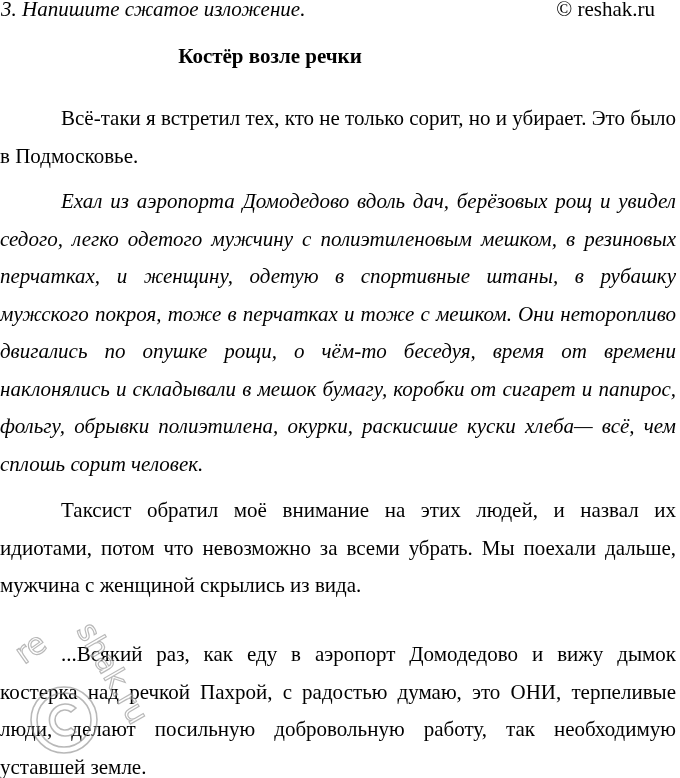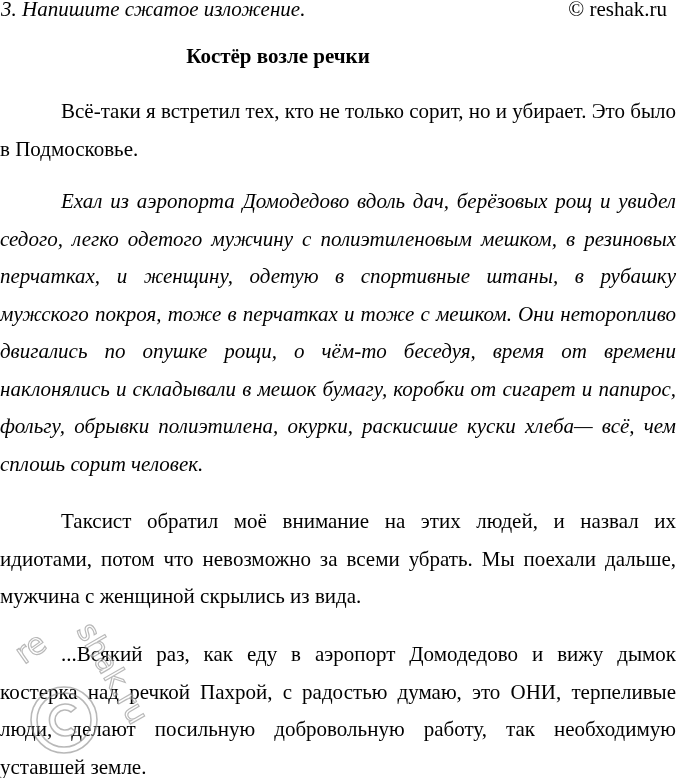--- a/index.html
+++ b/index.html
@@ -14,21 +14,20 @@
       overflow: hidden;
       font-family: "Liberation Serif", "DejaVu Serif", serif;
       color: #000000;
     }
     .header-row {
       position: absolute;
       top: 0;
       left: 0;
       width: 657px;
       height: 28px;
-      padding-left: 12px;
     }
     .task-label {
       position: absolute;
       left: 1px;
       top: -3px;
       font-size: 21px;
       font-style: italic;
       white-space: nowrap;
     }
     .copyright {
@@ -39,35 +38,34 @@
       white-space: nowrap;
     }
     .title {
       position: absolute;
       top: 44px;
       left: 0;
       width: 540px;
       text-align: center;
       font-size: 21px;
       font-weight: bold;
-      padding-left: 8px;
     }
     .paragraph {
       position: absolute;
       left: 0;
       width: 676px;
       font-size: 21px;
       line-height: 37.5px;
       text-align: justify;
       text-indent: 61px;
       text-align-last: left;
     }
-    .p1 { top: 93px; }
+    .p1 { top: 100px; }
     .p2 { top: 183px; font-style: italic; }
-    .p3 { top: 503px; }
+    .p3 { top: 492px; }
     .p4 { top: 636px; }
 
     .watermark {
       position: absolute;
       left: 14px;
       top: 610px;
       width: 150px;
       height: 160px;
       pointer-events: none;
       opacity: 0.6;

